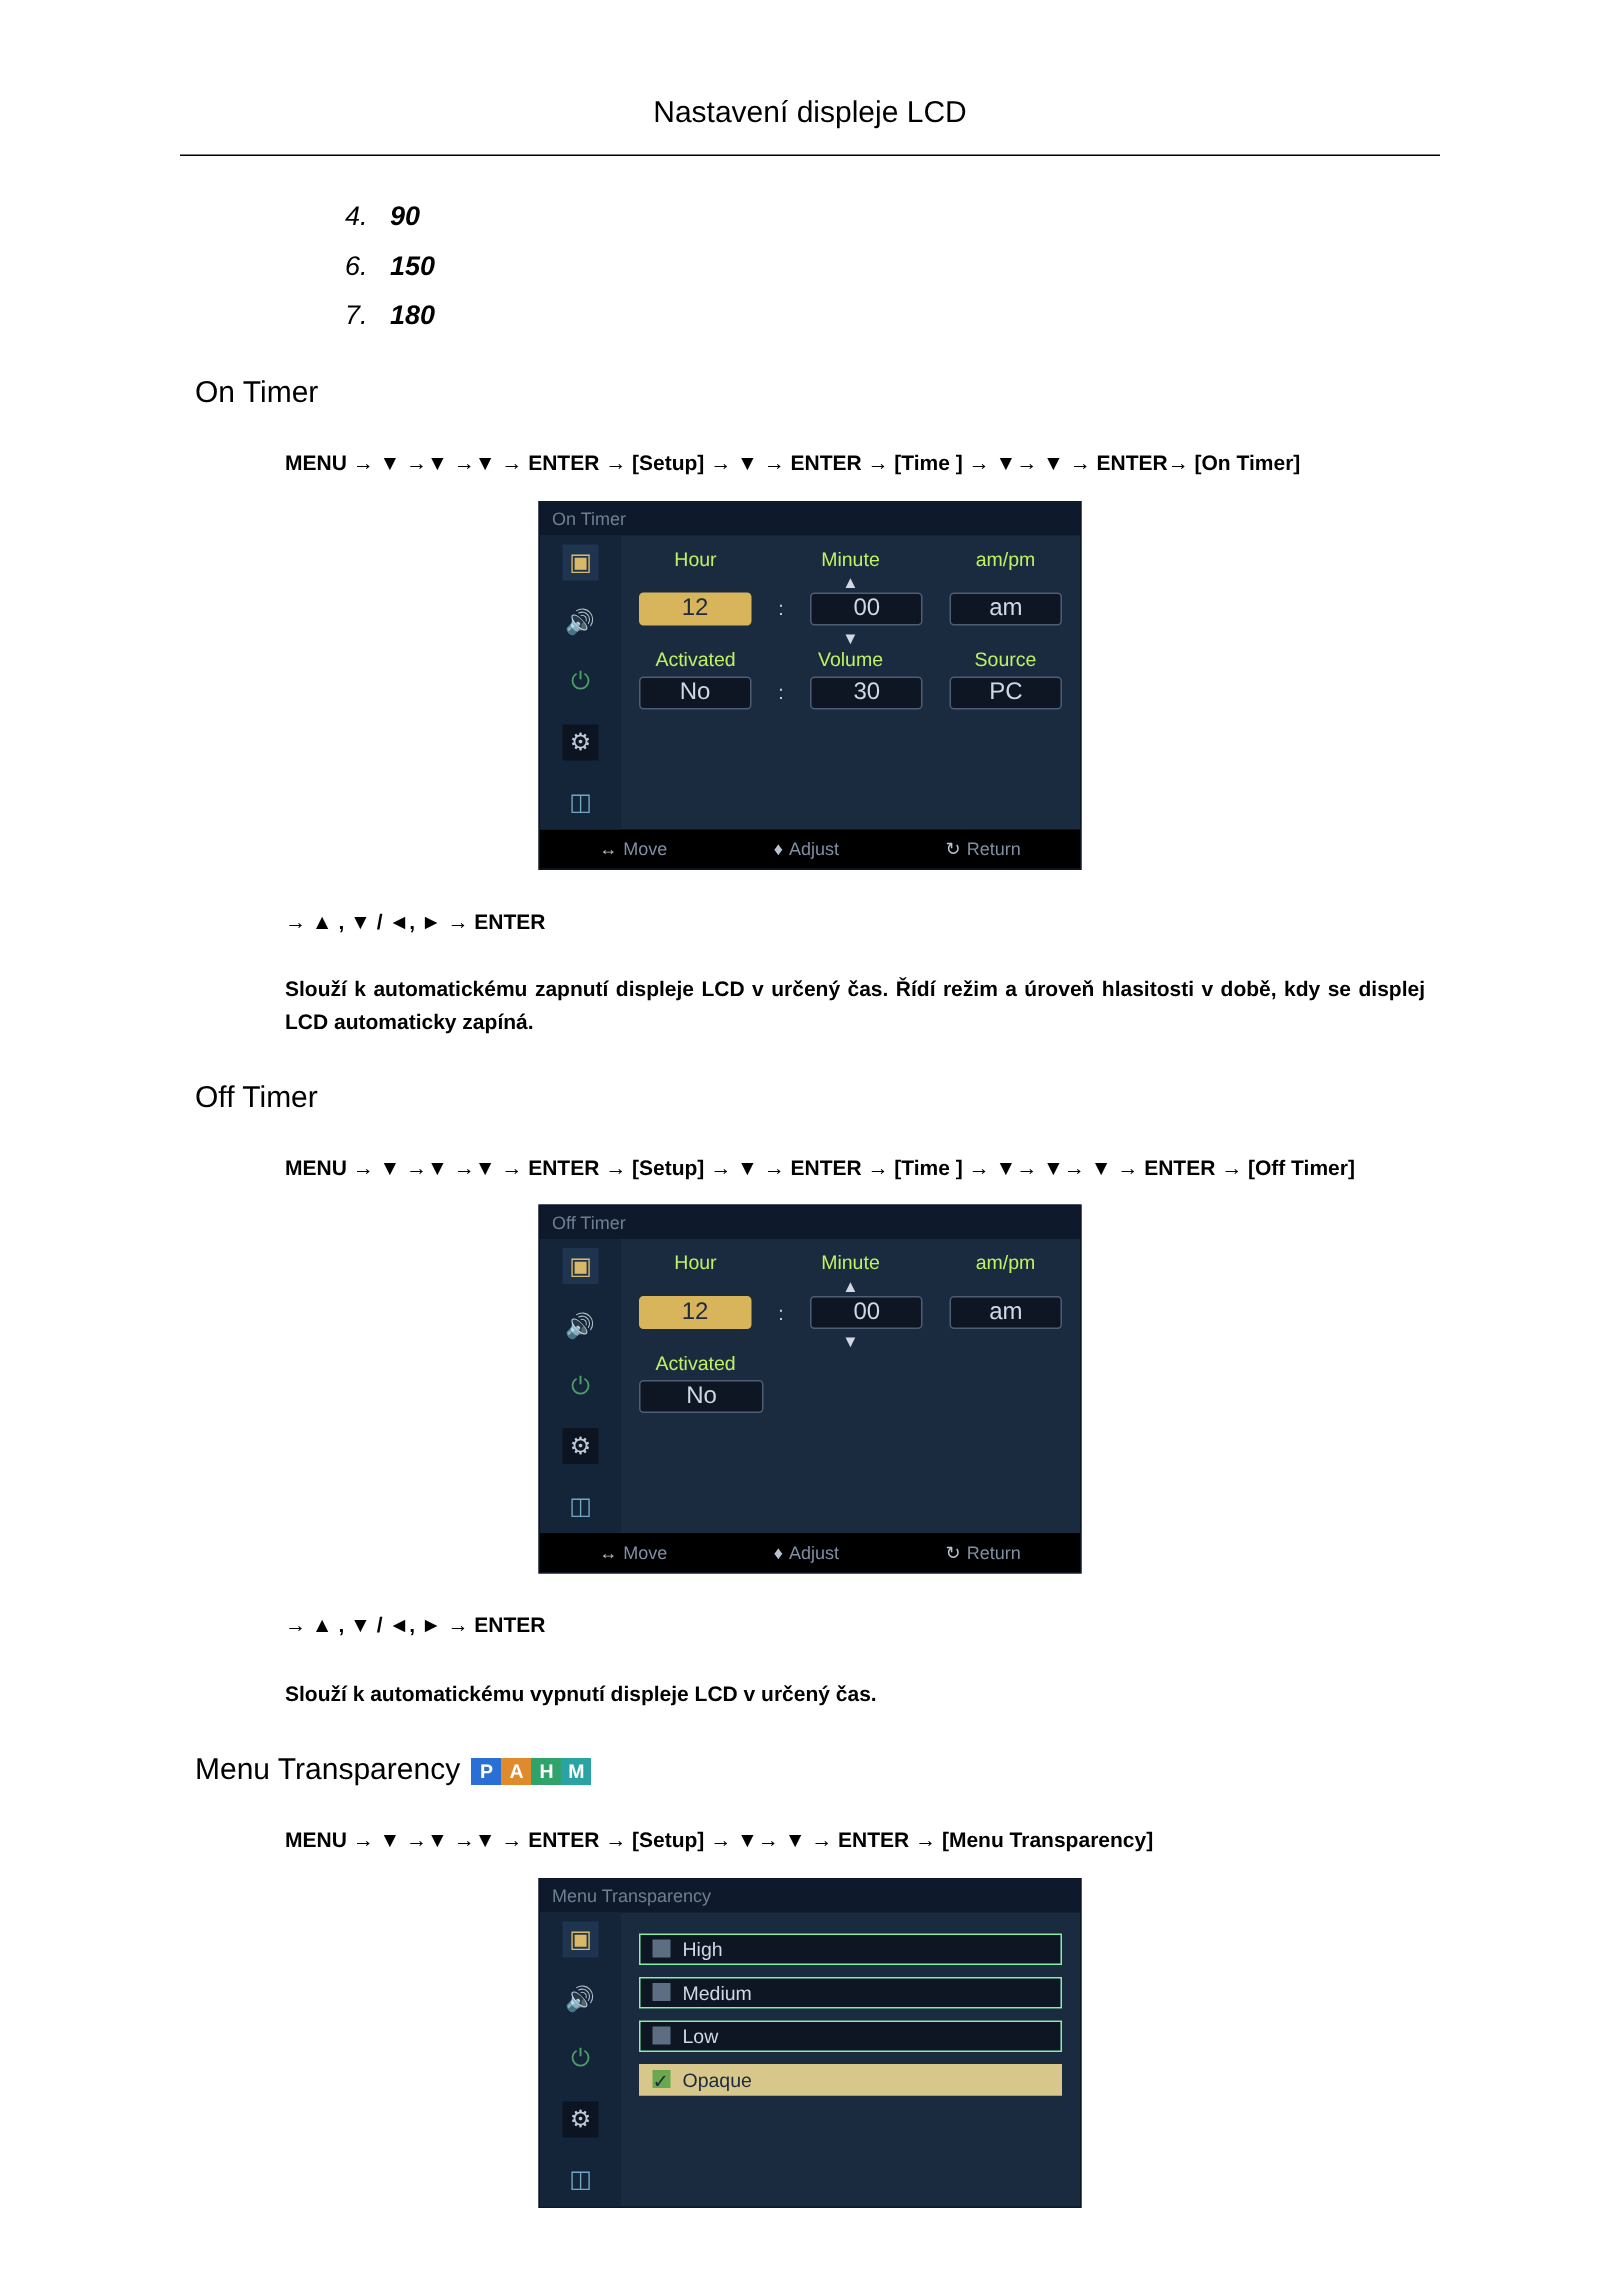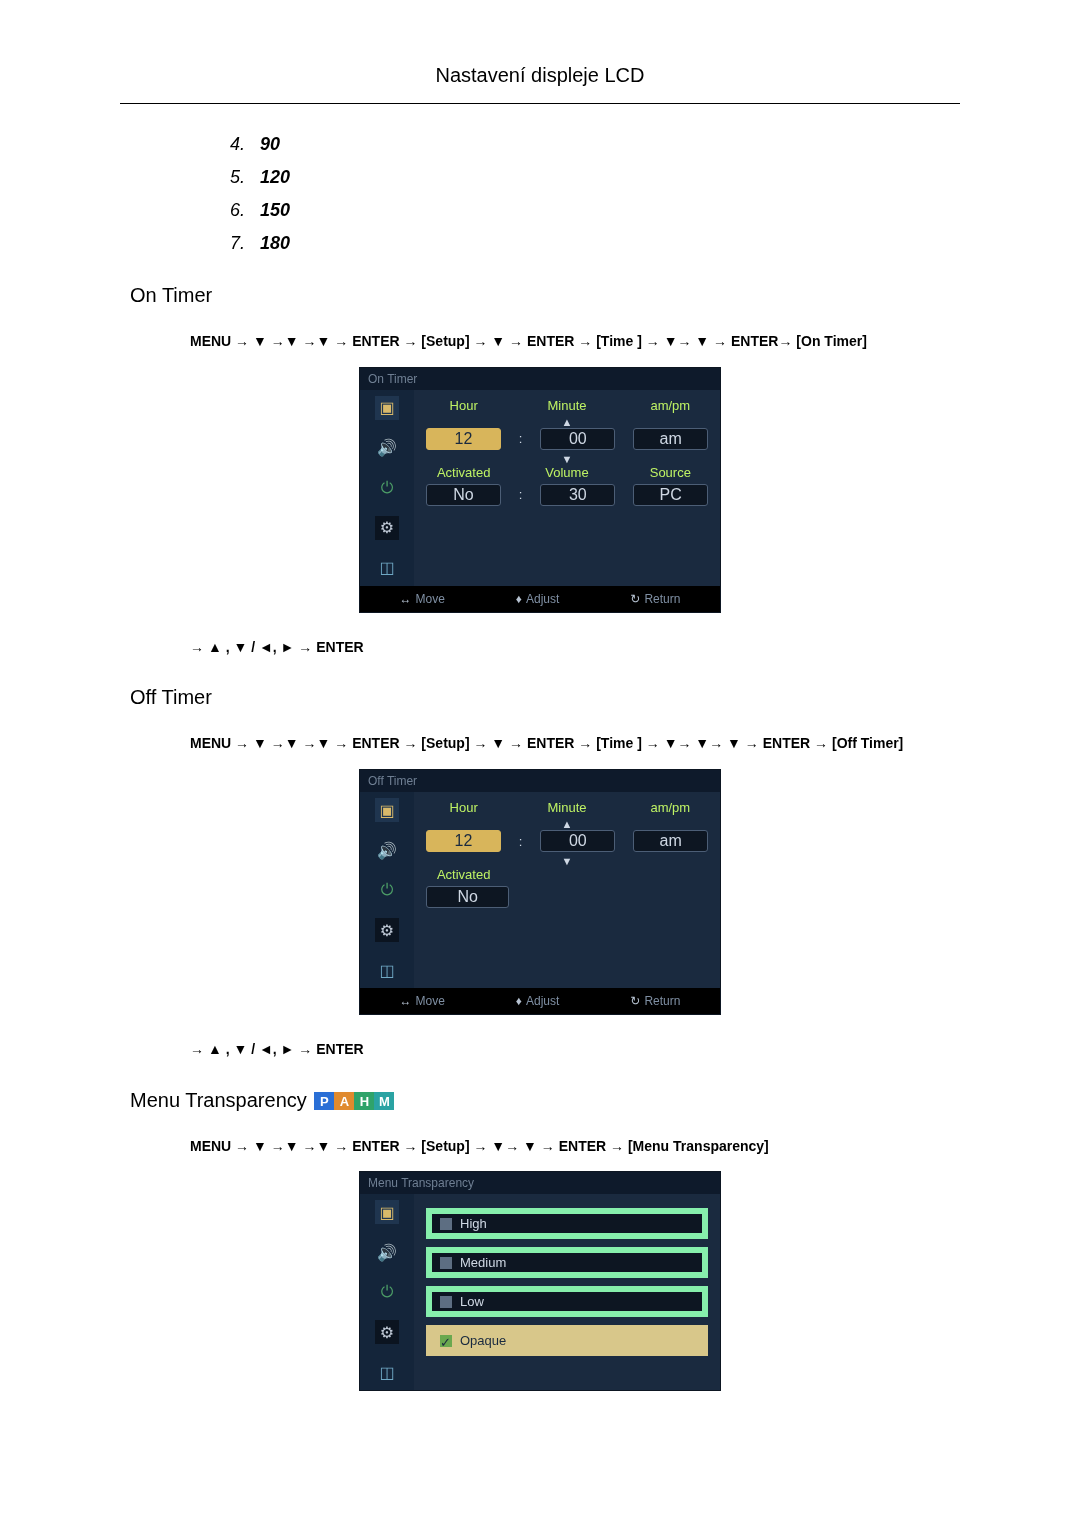--- a/index.html
+++ b/index.html
@@ -106,42 +106,41 @@
     color:#7f8fa3;
     font-size:12px;
     padding:6px 4px;
   }
   .osd-foot span.icon { color:#b7c3d2; margin-right:4px; }
 
   
   .trans-list { display:flex; flex-direction:column; gap:8px; padding:6px 0 4px 0; }
   .trans-item {
     display:flex; align-items:center; gap:8px;
-    background:#0d1622; border:6px solid #86efac;
+    background:#0d1622; border:1px solid #86efac;
     padding:2px 8px; font-size:13px; color:#cfd8e4;
   }
   .trans-item .ck { width:12px; height:12px; background:#5d6e82; display:inline-block; }
   .trans-item.sel { background:#d8c78a; color:#1a2a3f; border-color:#d8c78a; }
   .trans-item.sel .ck { background:#6aa84f; }
 
   .badges { display:inline-flex; vertical-align:middle; margin-left:2px; }
   .badge { width:20px; height:18px; color:#fff; font-weight:bold; font-size:13px; display:flex; align-items:center; justify-content:center; }
   .bP{background:#2a6fd6;} .bA{background:#e08a2e;} .bH{background:#2fa36a;} .bM{background:#2aa3a3;}
 </style>
 </head>
 <body>
 
 <div class="page">
   <div class="header-title">Nastavení displeje LCD</div>
   <hr class="hr">
 
   <div class="content">
     <ol class="num-list">
       <li><span class="num">4.</span><b>90</b></li>
-      <li><span class="num">5.</span><b>120</b></li>
       <li><span class="num">6.</span><b>150</b></li>
       <li><span class="num">7.</span><b>180</b></li>
     </ol>
 
     <h2 class="section">On Timer</h2>
     <p class="body-p">MENU → ▼ →▼ →▼ → ENTER → [Setup] → ▼ → ENTER → [Time ] → ▼→ ▼ → ENTER→ [On Timer]</p>
 
     <div class="osd">
       <div class="osd-title">On Timer</div>
       <div class="osd-body">
@@ -180,20 +179,21 @@
         </div>
       </div>
       <div class="osd-foot">
         <span><span class="icon">↔</span><span>Move</span></span>
         <span><span class="icon">♦</span><span>Adjust</span></span>
         <span><span class="icon">↻</span><span>Return</span></span>
       </div>
     </div>
 
     <p class="body-p">→ ▲ , ▼ / ◄, ► → ENTER</p>
+    <p class="body-p">Slouží k automatickému zapnutí displeje LCD v určený čas. Řídí režim a úroveň hlasitosti v době, kdy se displej LCD automaticky zapíná.</p>
 
     <h2 class="section">Off Timer</h2>
     <p class="body-p">MENU → ▼ →▼ →▼ → ENTER → [Setup] → ▼ → ENTER → [Time ] → ▼→ ▼→ ▼ → ENTER → [Off Timer]</p>
 
     <div class="osd">
       <div class="osd-title">Off Timer</div>
       <div class="osd-body">
         <div class="osd-side">
           <span class="sicon picture">▣</span>
           <span class="sicon sound">🔊</span>
@@ -228,20 +228,21 @@
         </div>
       </div>
       <div class="osd-foot">
         <span><span class="icon">↔</span><span>Move</span></span>
         <span><span class="icon">♦</span><span>Adjust</span></span>
         <span><span class="icon">↻</span><span>Return</span></span>
       </div>
     </div>
 
     <p class="body-p">→ ▲ , ▼ / ◄, ► → ENTER</p>
+    <p class="body-p">Slouží k automatickému vypnutí displeje LCD v určený čas.</p>
 
     <h2 class="section">
       <span>Menu Transparency</span>
       <span class="badges">
         <span class="badge bP">P</span>
         <span class="badge bA">A</span>
         <span class="badge bH">H</span>
         <span class="badge bM">M</span>
       </span>
     </h2>

